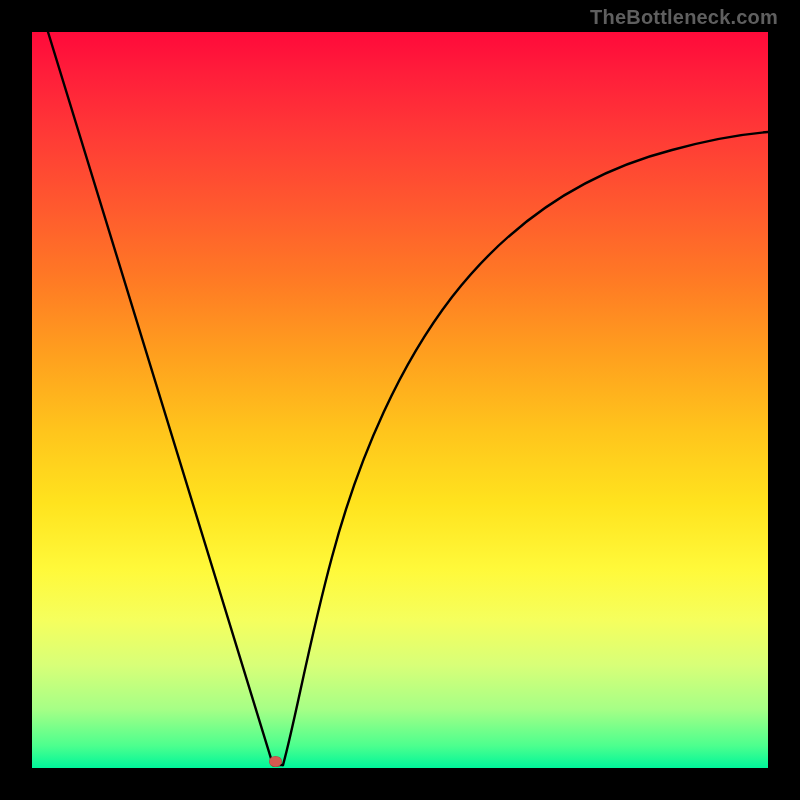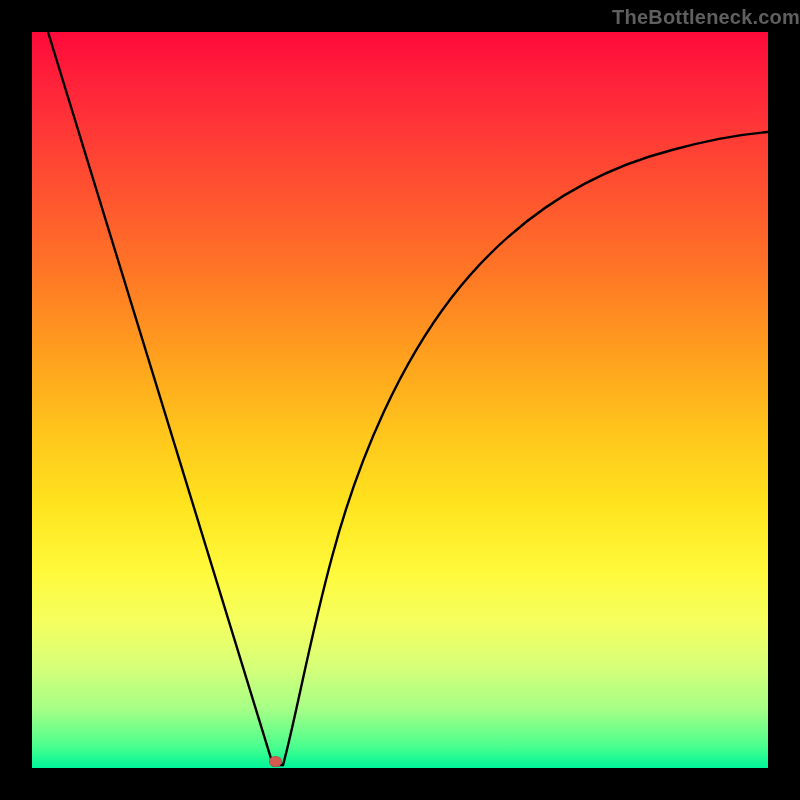--- a/index.html
+++ b/index.html
@@ -42,21 +42,21 @@
       #f5ff5e 80%,
       #d8ff78 86%,
       #a6ff86 92%,
       #4cff8e 97%,
       #00f59a 100%
     );
   }
   .watermark {
     position: absolute;
     top: 6px;
-    right: 0;
+    right: 22px;
     color: #5f5f5f;
     font-size: 20px;
     font-weight: 600;
     letter-spacing: 0.2px;
     user-select: none;
   }
   svg.curve {
     position: absolute;
     inset: 0;
   }

